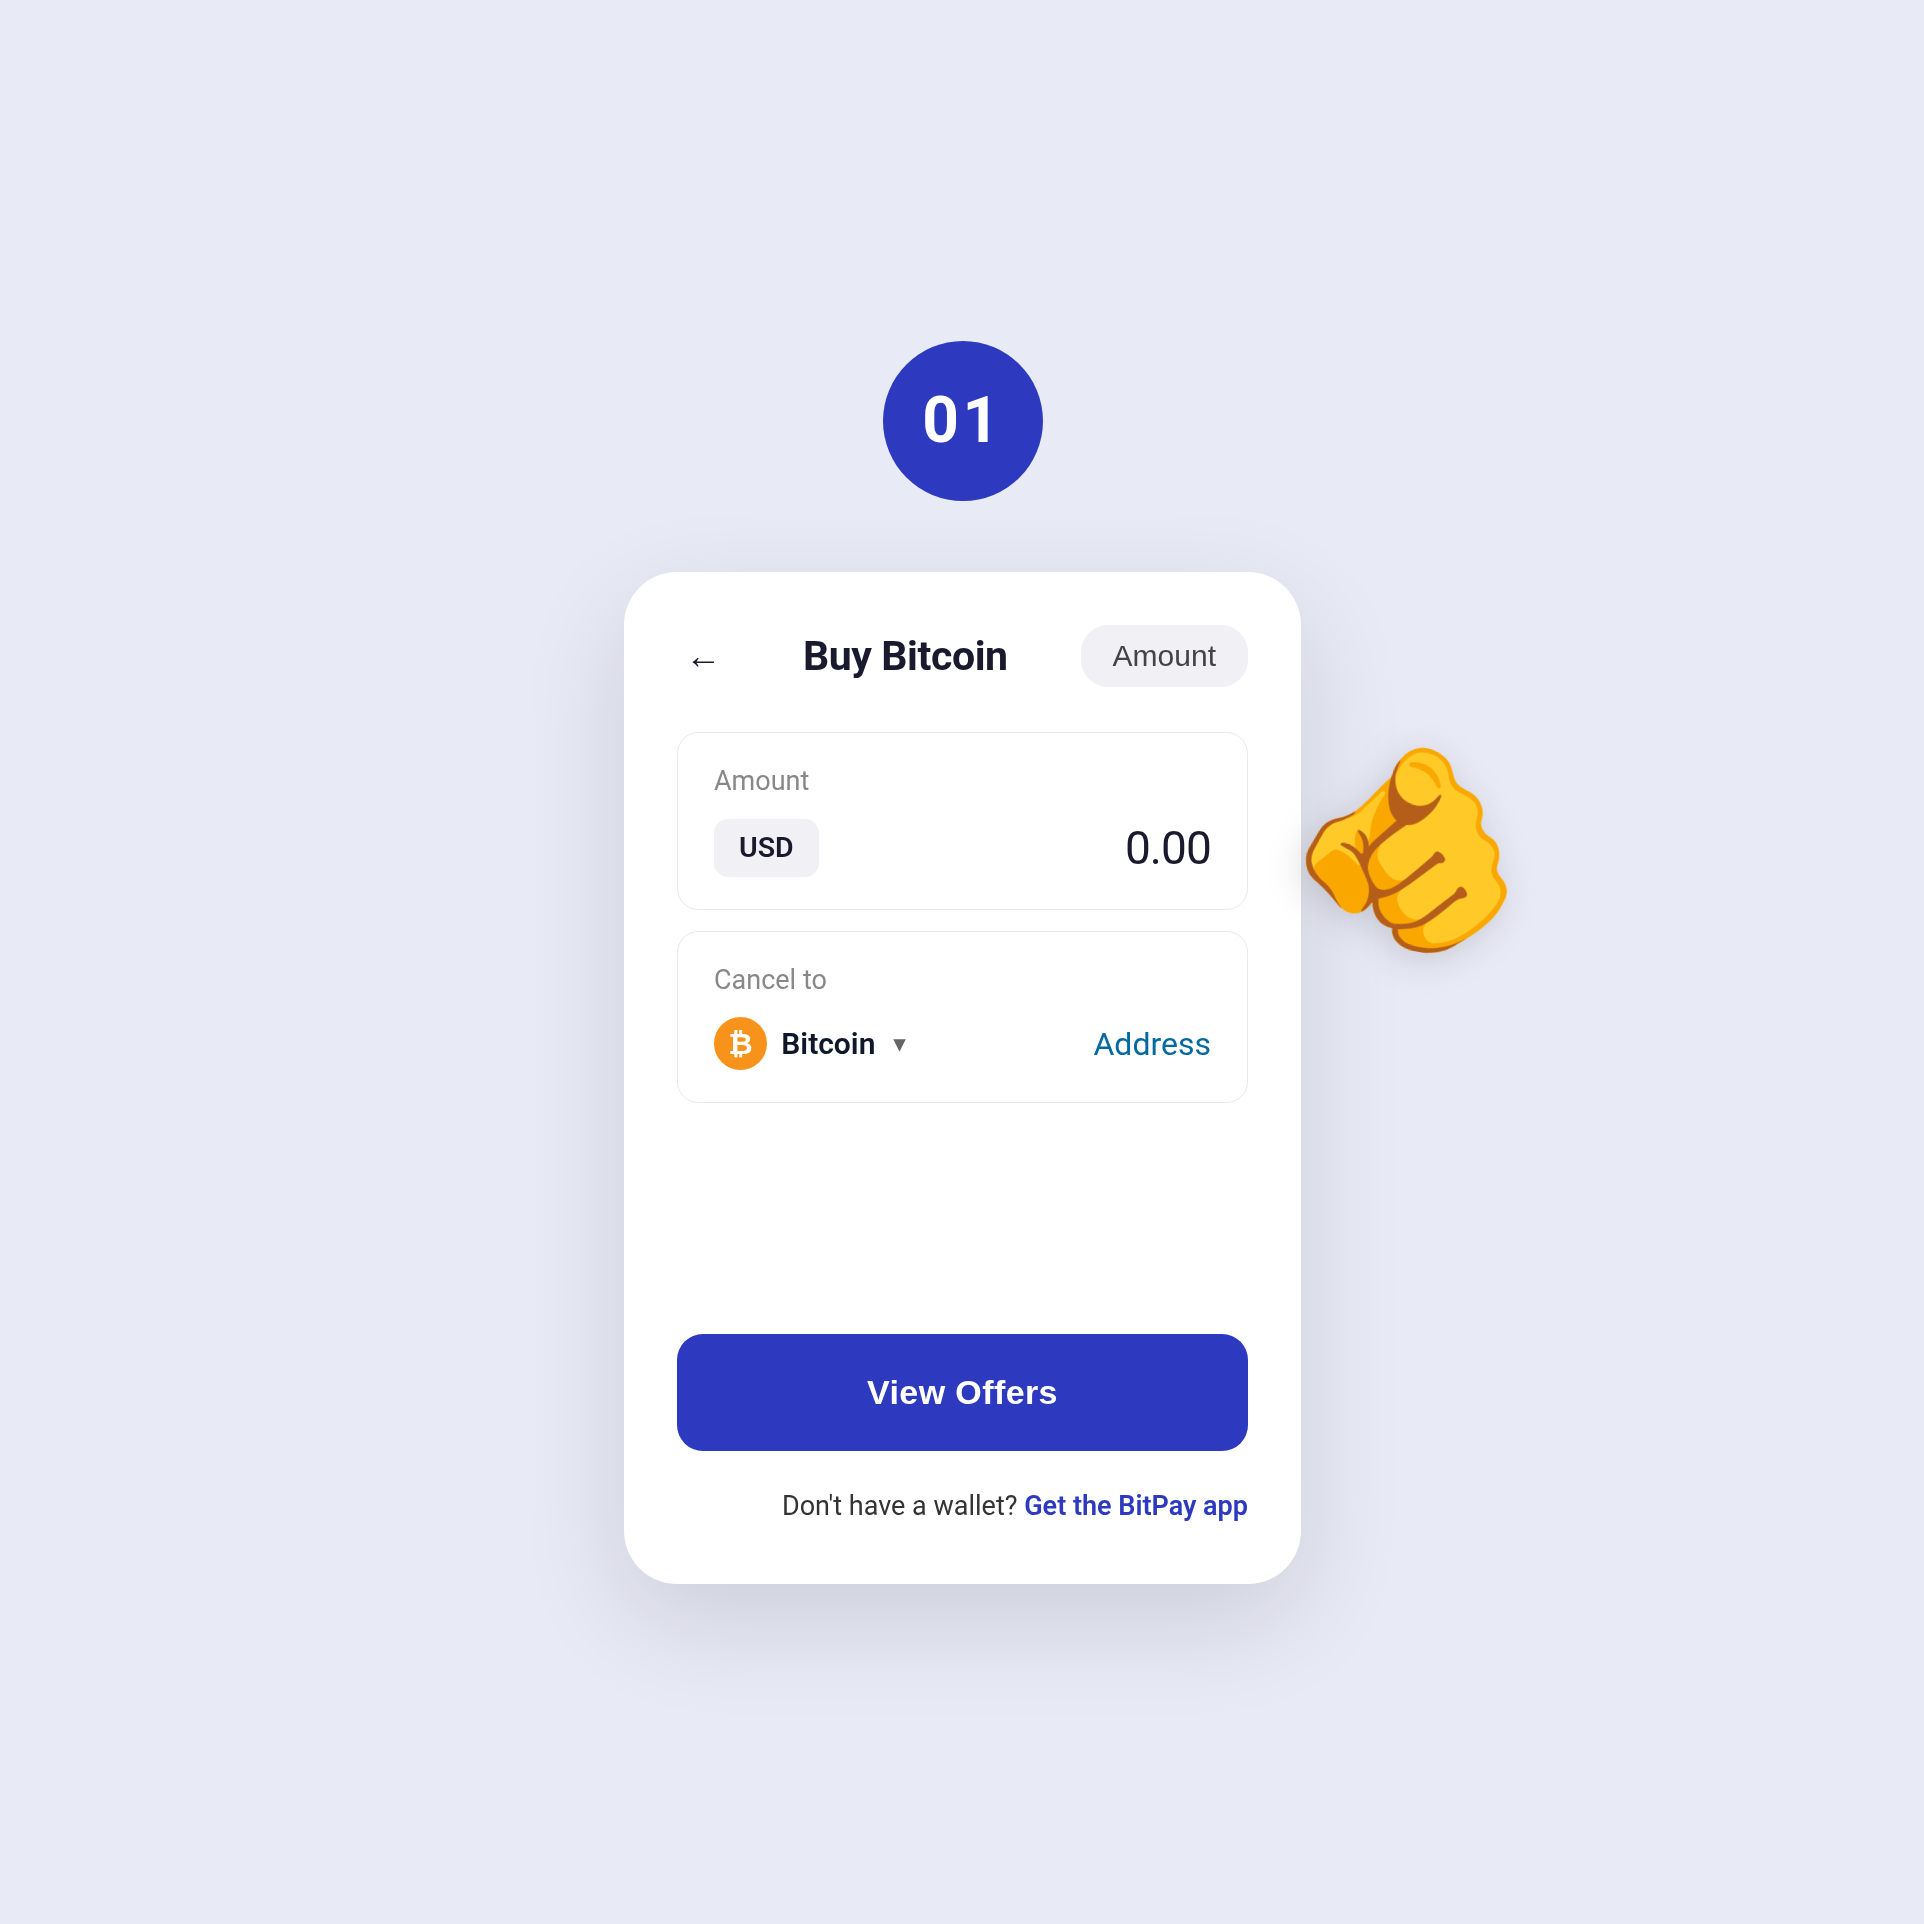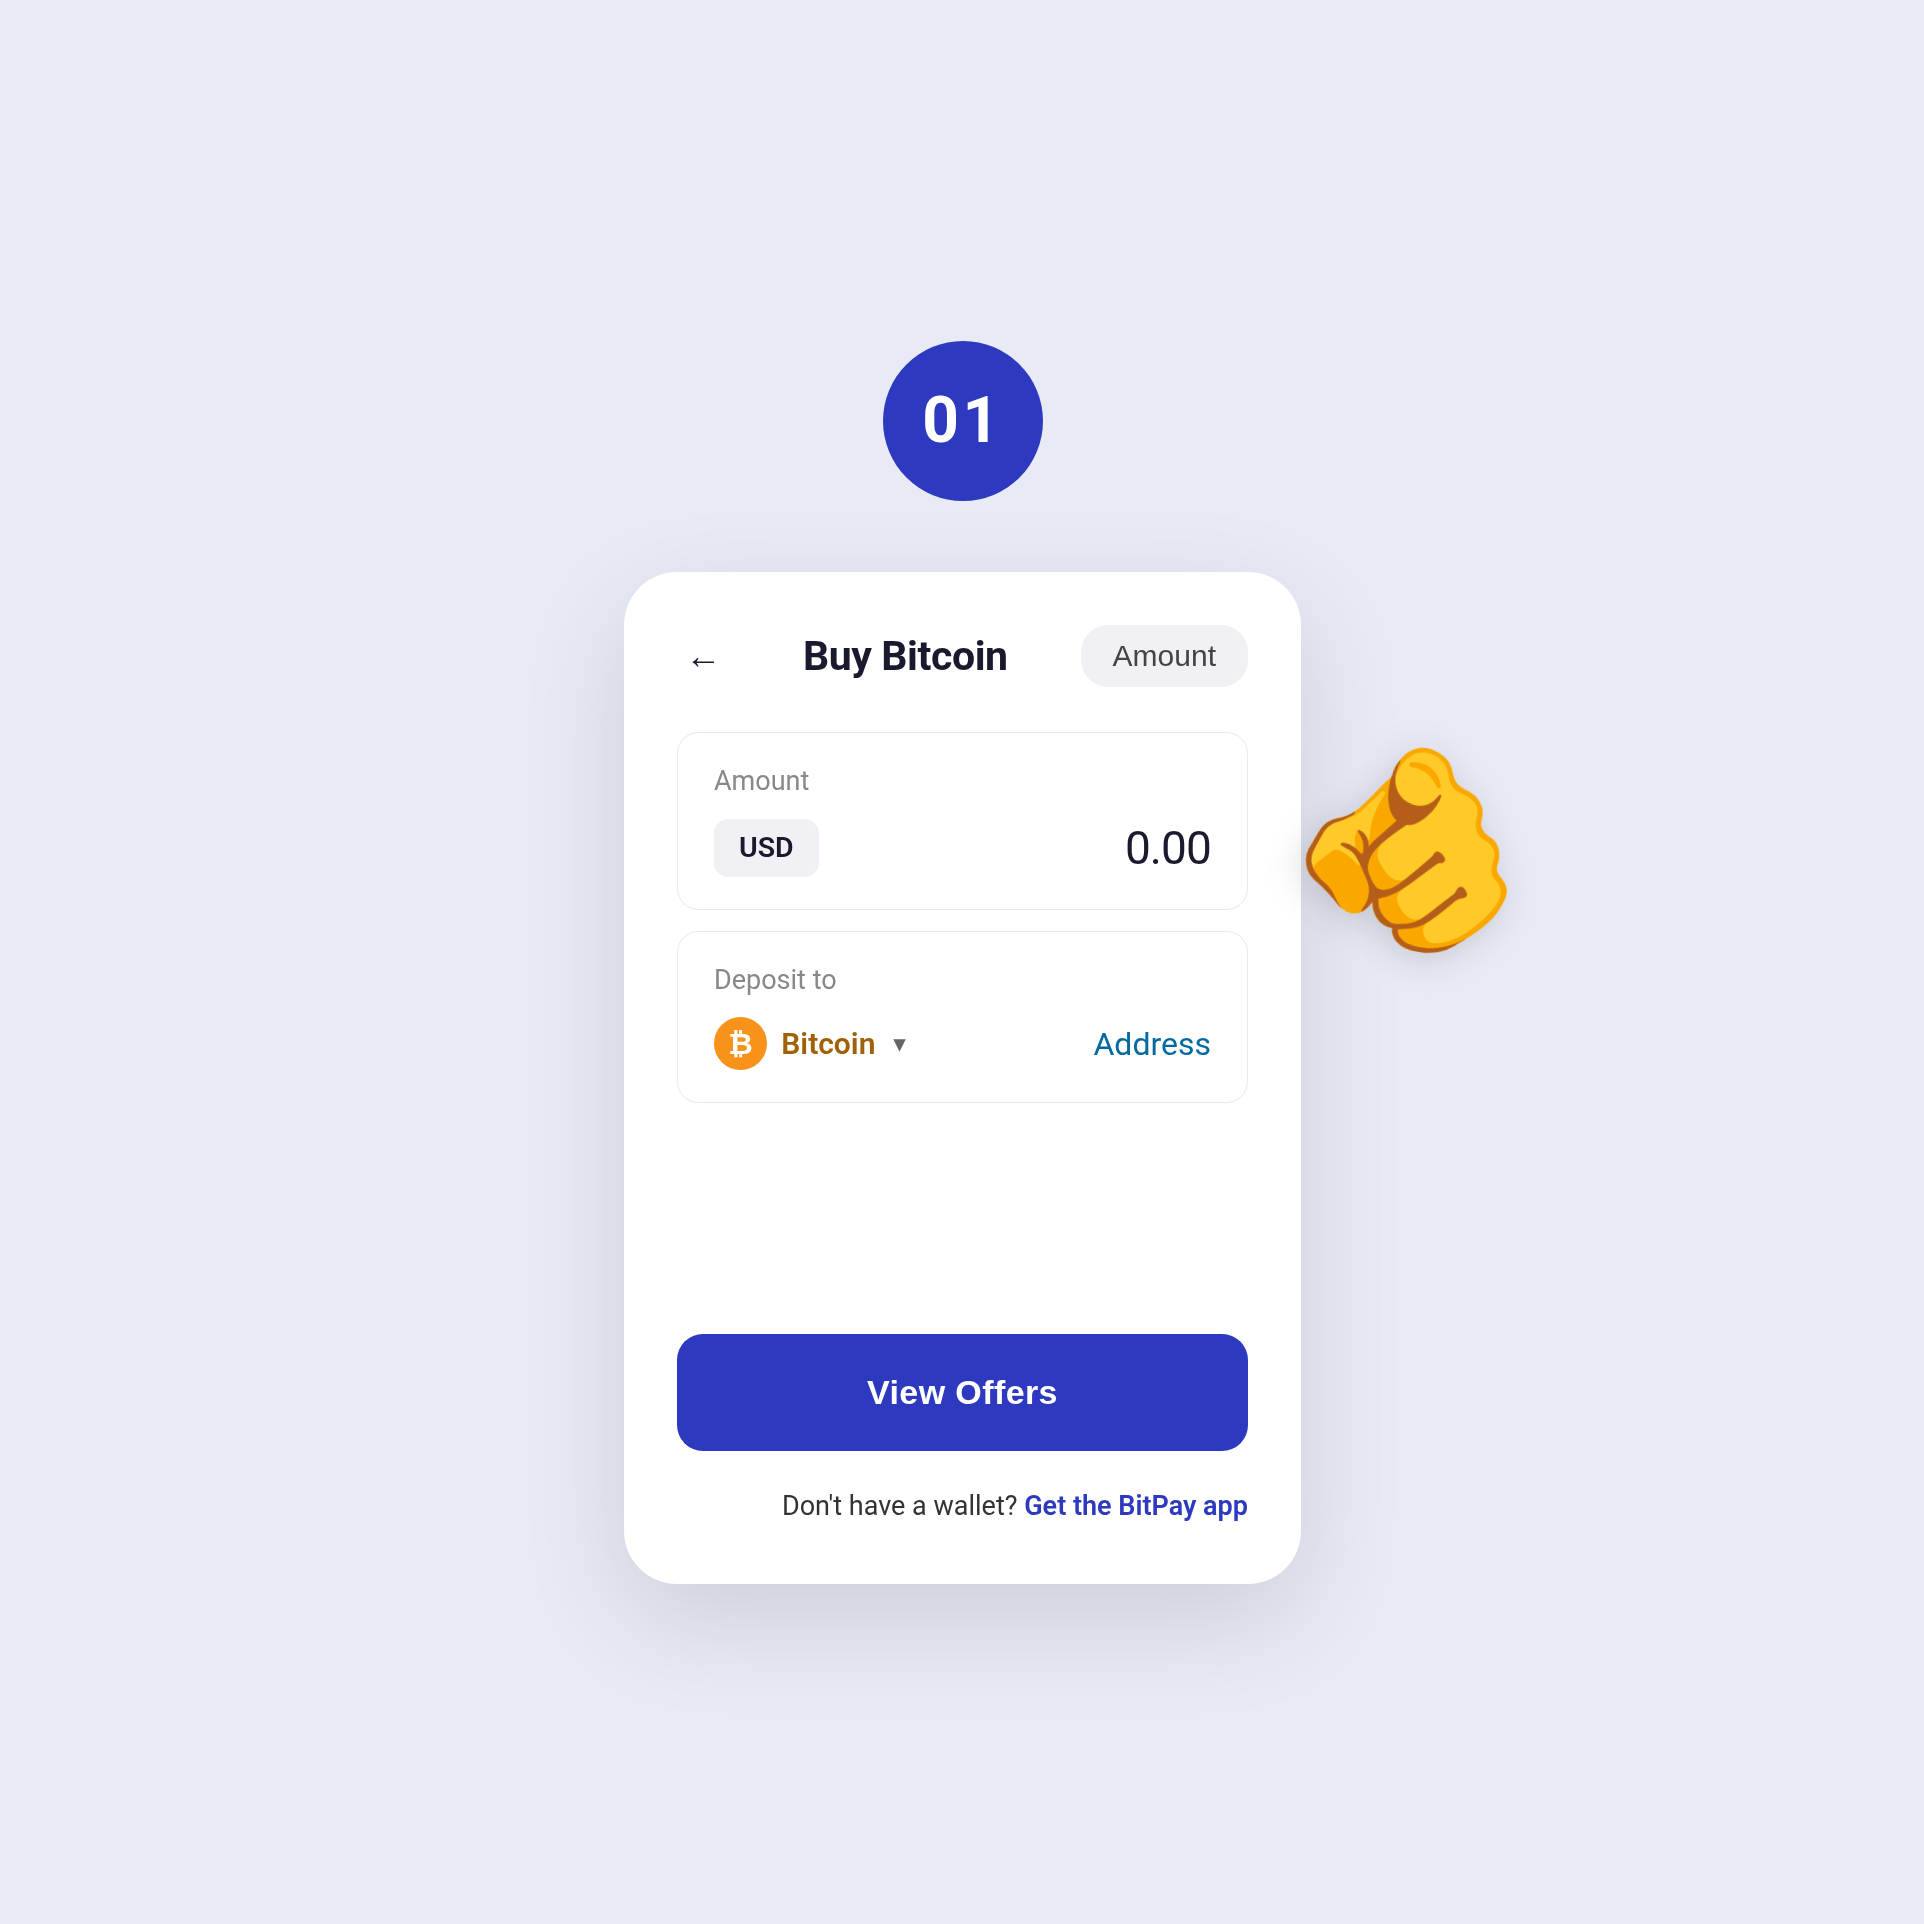--- a/index.html
+++ b/index.html
@@ -176,21 +176,21 @@
       align-items: center;
       justify-content: center;
       font-size: 30px;
       font-weight: 700;
       color: white;
     }
 
     .bitcoin-label {
       font-size: 30px;
       font-weight: 600;
-      color: #a16207;
+      color: #0f172a;
     }
 
     .chevron-down {
       font-size: 25px;
       color: #666;
       margin-left: 3.6px;
     }
 
     .address-text {
       font-size: 32px;
@@ -271,21 +271,21 @@
       <div class="amount-card">
         <div class="card-label">Amount</div>
         <div class="amount-row">
           <span class="currency-badge">USD</span>
           <span class="amount-value">0.00</span>
         </div>
       </div>
 
       
       <div class="deposit-card">
-        <div class="card-label">Deposit to</div>
+        <div class="card-label">Cancel to</div>
         <div class="deposit-row">
           <div class="bitcoin-selector">
             <div class="bitcoin-icon">₿</div>
             <span class="bitcoin-label">Bitcoin</span>
             <span class="chevron-down">▾</span>
           </div>
           <span class="address-text">Address</span>
         </div>
       </div>
 

